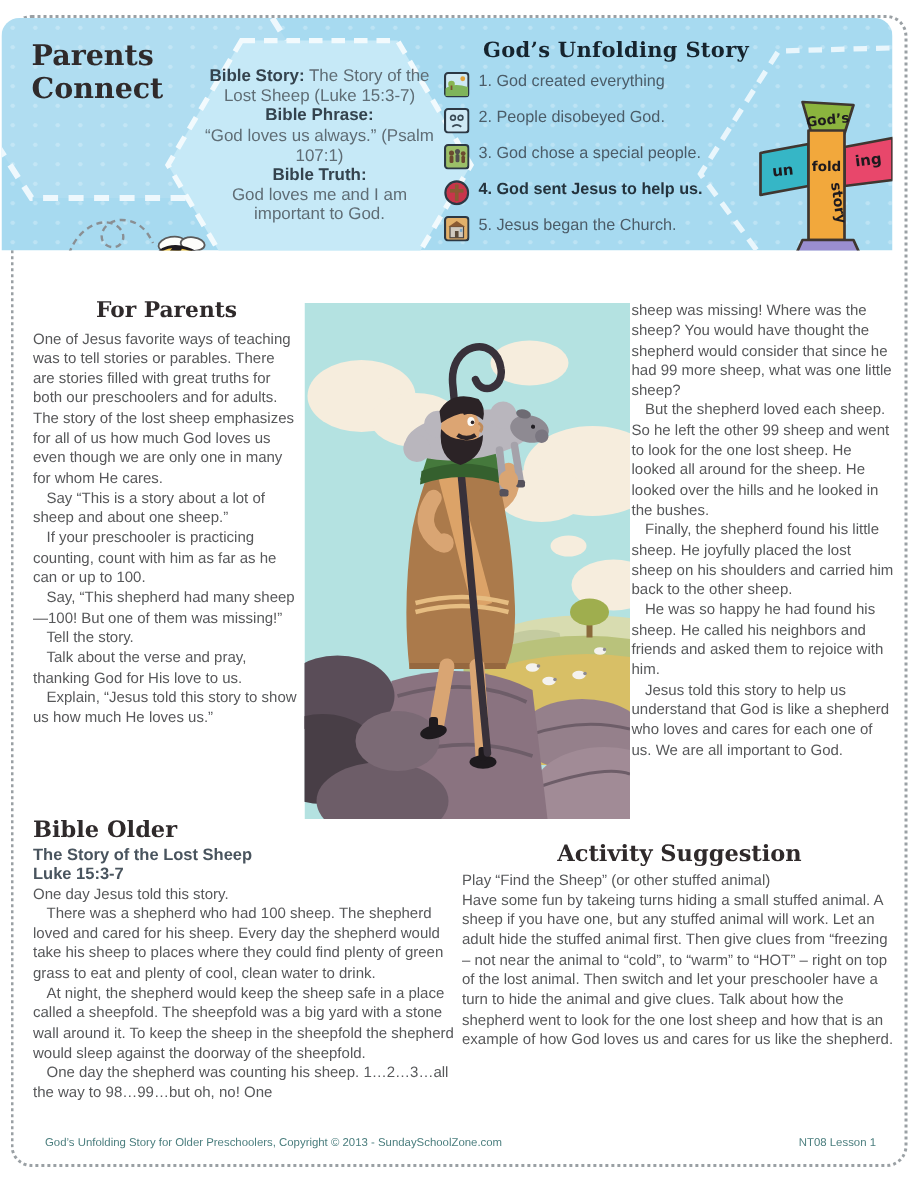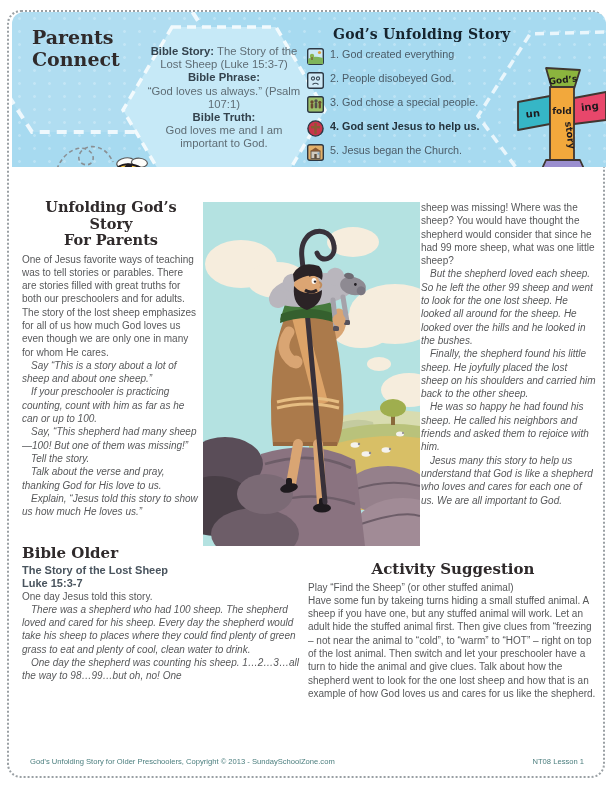--- a/index.html
+++ b/index.html
@@ -1,21 +1,21 @@
 <!DOCTYPE html>
 <html><head>
 <meta charset="utf-8">
 <style>
   html,body{margin:0;padding:0;background:#ffffff;}
   .page{position:relative;width:612px;height:792px;background:#fff;overflow:hidden;
         font-family:"Liberation Sans",sans-serif;color:#57585a;}
   .frame{position:absolute;left:7px;top:10px;width:594px;height:764px;
          border:2px dotted #9aa0a4;border-radius:14px;}
   
-  .header{position:absolute;left:12px;top:12px;width:594px;height:155px;background:#a7daf0;
+  .header{position:absolute;left:1px;top:12px;width:594px;height:155px;background:#a7daf0;
           border-radius:12px 12px 0 0;overflow:hidden;
           background-image:radial-gradient(circle,rgba(255,255,255,0.25) 1.3px,transparent 1.5px);
           background-size:15px 13px;}
   .parents-title{position:absolute;left:20px;top:14px;font-family:"DejaVu Serif",serif;
           font-weight:bold;font-size:19px;line-height:22px;color:#2f2a2b;}
   .hex-center{position:absolute;left:108px;top:13px;width:208px;height:170px;}
   .hex-center svg{position:absolute;left:0;top:0;}
   .hex-text{position:absolute;left:26px;top:20px;width:156px;text-align:center;
             font-size:11.3px;line-height:13.2px;color:#5f6d75;}
   .hex-text b{color:#34434e;}
@@ -23,21 +23,21 @@
   .list-title{font-family:"DejaVu Serif",serif;font-weight:bold;font-size:14px;color:#16242e;
               margin:0 0 6px 26px;letter-spacing:0.2px;}
   .li{display:flex;align-items:flex-start;margin-bottom:7px;}
   .ic{width:17px;height:17px;margin-right:6px;flex:0 0 17px;}
   .li-text{font-size:10.8px;color:#4b5c68;}
   .li.em .li-text{font-weight:bold;color:#24333d;}
   .deco{position:absolute;}
   
   .col{position:absolute;}
   .col p{margin:0;font-size:10px;line-height:13.3px;}
-  .ind{text-indent:9px;font-style:italic;}
+  .ind{text-indent:9px;}
   .sec-title{font-family:"DejaVu Serif",serif;font-weight:bold;color:#2f2a2b;
              font-size:14.5px;line-height:16.5px;}
   .center{text-align:center;}
   .parents-col{left:22px;top:199px;width:178px;}
   .parents-col .sec-title{margin-bottom:4px;}
   .right-col{left:421px;top:201px;width:176px;}
   .bible-col{left:22px;top:545px;width:286px;}
   .activity-col{left:308px;top:561px;width:290px;}
   .subhead{font-weight:bold;font-size:11px;line-height:13px;color:#49545e;}
   .bible-col .sec-title{font-size:15px;margin-bottom:2px;}
@@ -188,21 +188,20 @@
         <path d="M3,-11 L9,-9 Q11,-4 11,0 Q11,4 9,9 L3,11 Z" fill="#1e1a1e"></path>
         <circle cx="17" cy="3" r="6.5" fill="#1e1a1e"></circle>
         <circle cx="18.5" cy="1.5" r="1" fill="#f4c542"></circle>
         <polygon points="-17,-2 -24,0 -17,2" fill="#1e1a1e"></polygon>
       </g>
     </svg>
   </div>
 
   <div class="col parents-col">
     <div class="sec-title center">
-      <div>Unfolding God’s Story</div>
       <div>For Parents</div>
     </div>
     <p>One of Jesus favorite ways of teaching was to tell stories or parables. There are stories filled with great truths for both our preschoolers and for adults. The story of the lost sheep emphasizes for all of us how much God loves us even though we are only one in many for whom He cares.</p>
     <p class="ind">Say “This is a story about a lot of sheep and about one sheep.”</p>
     <p class="ind">If your preschooler is practicing counting, count with him as far as he can or up to 100.</p>
     <p class="ind">Say, “This shepherd had many sheep—100! But one of them was missing!”</p>
     <p class="ind">Tell the story.</p>
     <p class="ind">Talk about the verse and pray, thanking God for His love to us.</p>
     <p class="ind">Explain, “Jesus told this story to show us how much He loves us.”</p>
   </div>
@@ -307,29 +306,30 @@
     <path d="M86,130 Q74,148 90,160" stroke="#d9a573" stroke-width="11" stroke-linecap="round" fill="none"></path>
     <circle cx="93" cy="160" r="6.5" fill="#d9a573"></circle>
     <circle cx="136" cy="118" r="6.5" fill="#d9a573"></circle>
   </svg>
 
   <div class="col right-col">
     <p>sheep was missing! Where was the sheep? You would have thought the shepherd would consider that since he had 99 more sheep, what was one little sheep?</p>
     <p class="ind">But the shepherd loved each sheep. So he left the other 99 sheep and went to look for the one lost sheep. He looked all around for the sheep. He looked over the hills and he looked in the bushes.</p>
     <p class="ind">Finally, the shepherd found his little sheep. He joyfully placed the lost sheep on his shoulders and carried him back to the other sheep.</p>
     <p class="ind">He was so happy he had found his sheep. He called his neighbors and friends and asked them to rejoice with him.</p>
-    <p class="ind">Jesus many this story to help us understand that God is like a shepherd who loves and cares for each one of us. We are all important to God.</p>
+    <p class="ind">Jesus told this story to help us understand that God is like a shepherd who loves and cares for each one of us. We are all important to God.</p>
   </div>
 
   <div class="col bible-col">
     <div class="sec-title">Bible Older</div>
     <div class="subhead">The Story of the Lost Sheep</div>
     <div class="subhead">Luke 15:3-7</div>
     <p>One day Jesus told this story.</p>
     <p class="ind">There was a shepherd who had 100 sheep. The shepherd loved and cared for his sheep. Every day the shepherd would take his sheep to places where they could find plenty of green grass to eat and plenty of cool, clean water to drink.</p>
+    <p class="ind">At night, the shepherd would keep the sheep safe in a place called a sheepfold. The sheepfold was a big yard with a stone wall around it. To keep the sheep in the sheepfold the shepherd would sleep against the doorway of the sheepfold.</p>
     <p class="ind">One day the shepherd was counting his sheep. 1…2…3…all the way to 98…99…but oh, no! One</p>
   </div>
 
   <div class="col activity-col">
     <div class="sec-title center">Activity Suggestion</div>
     <p>Play “Find the Sheep” (or other stuffed animal)</p>
     <p>Have some fun by takeing turns hiding a small stuffed animal. A sheep if you have one, but any stuffed animal will work. Let an adult hide the stuffed animal first. Then give clues from “freezing – not near the animal to “cold”, to “warm” to “HOT” – right on top of the lost animal. Then switch and let your preschooler have a turn to hide the animal and give clues. Talk about how the shepherd went to look for the one lost sheep and how that is an example of how God loves us and cares for us like the shepherd.</p>
   </div>
 
   <div class="footer">

